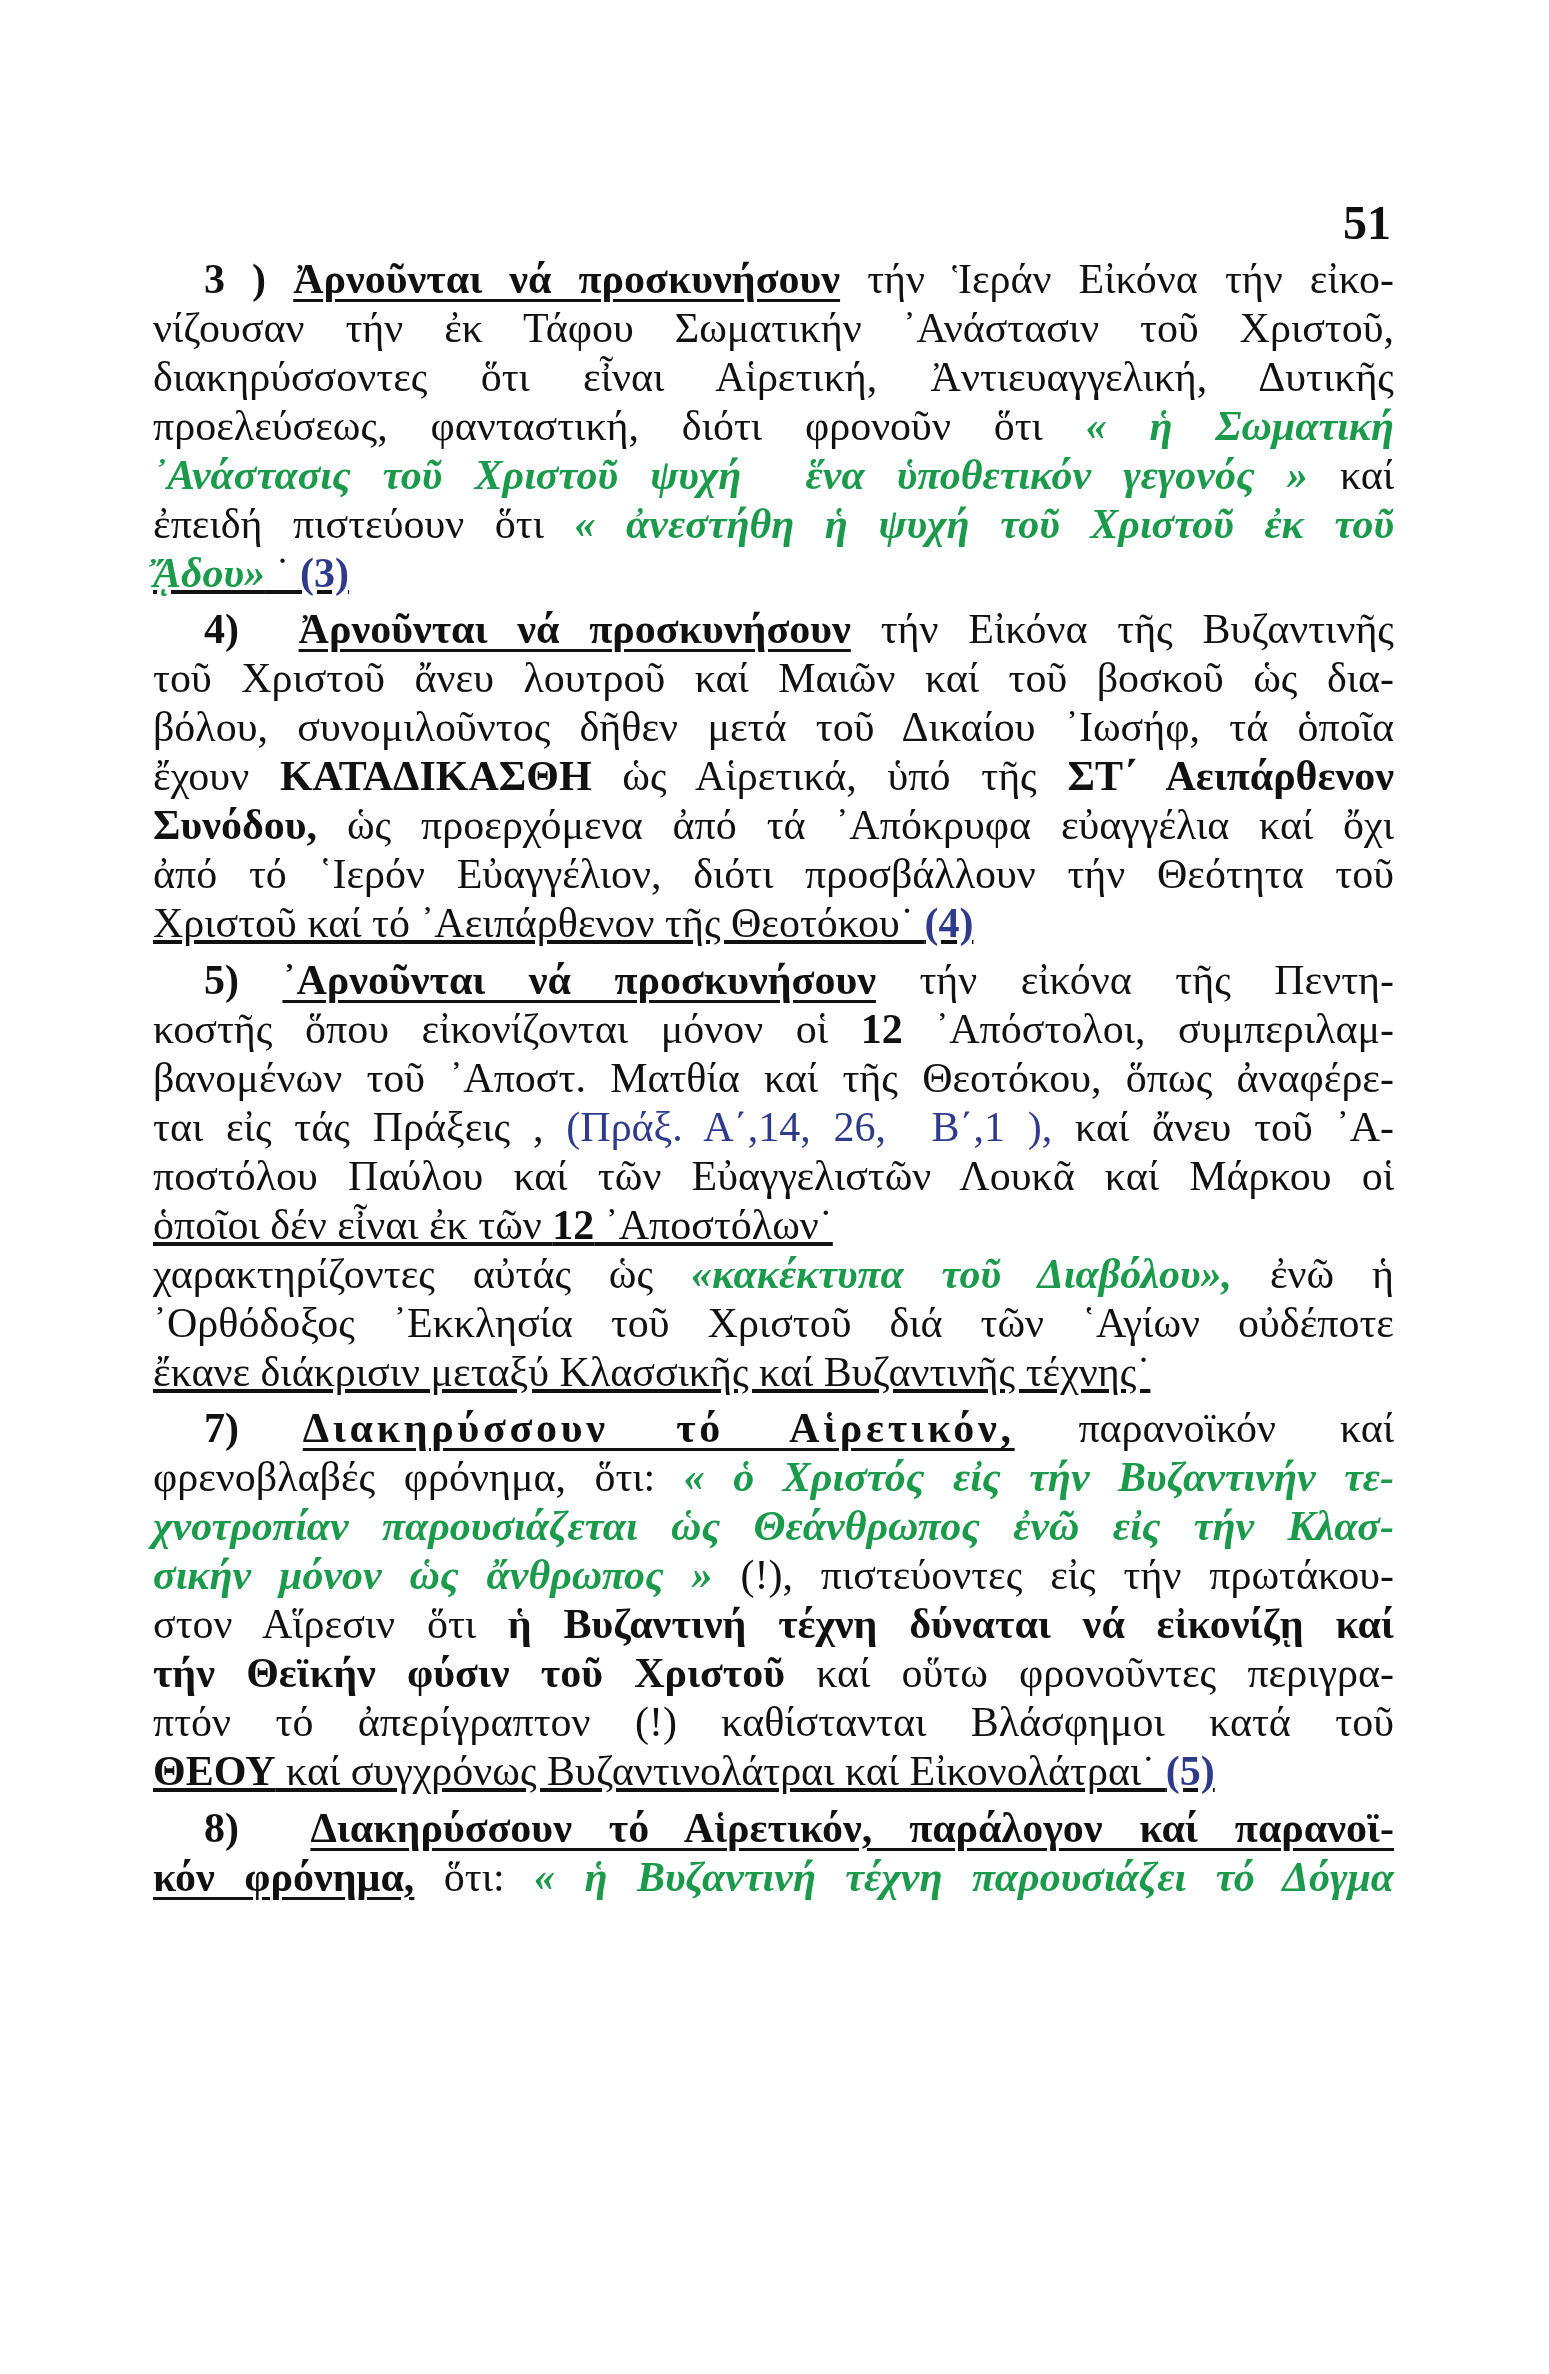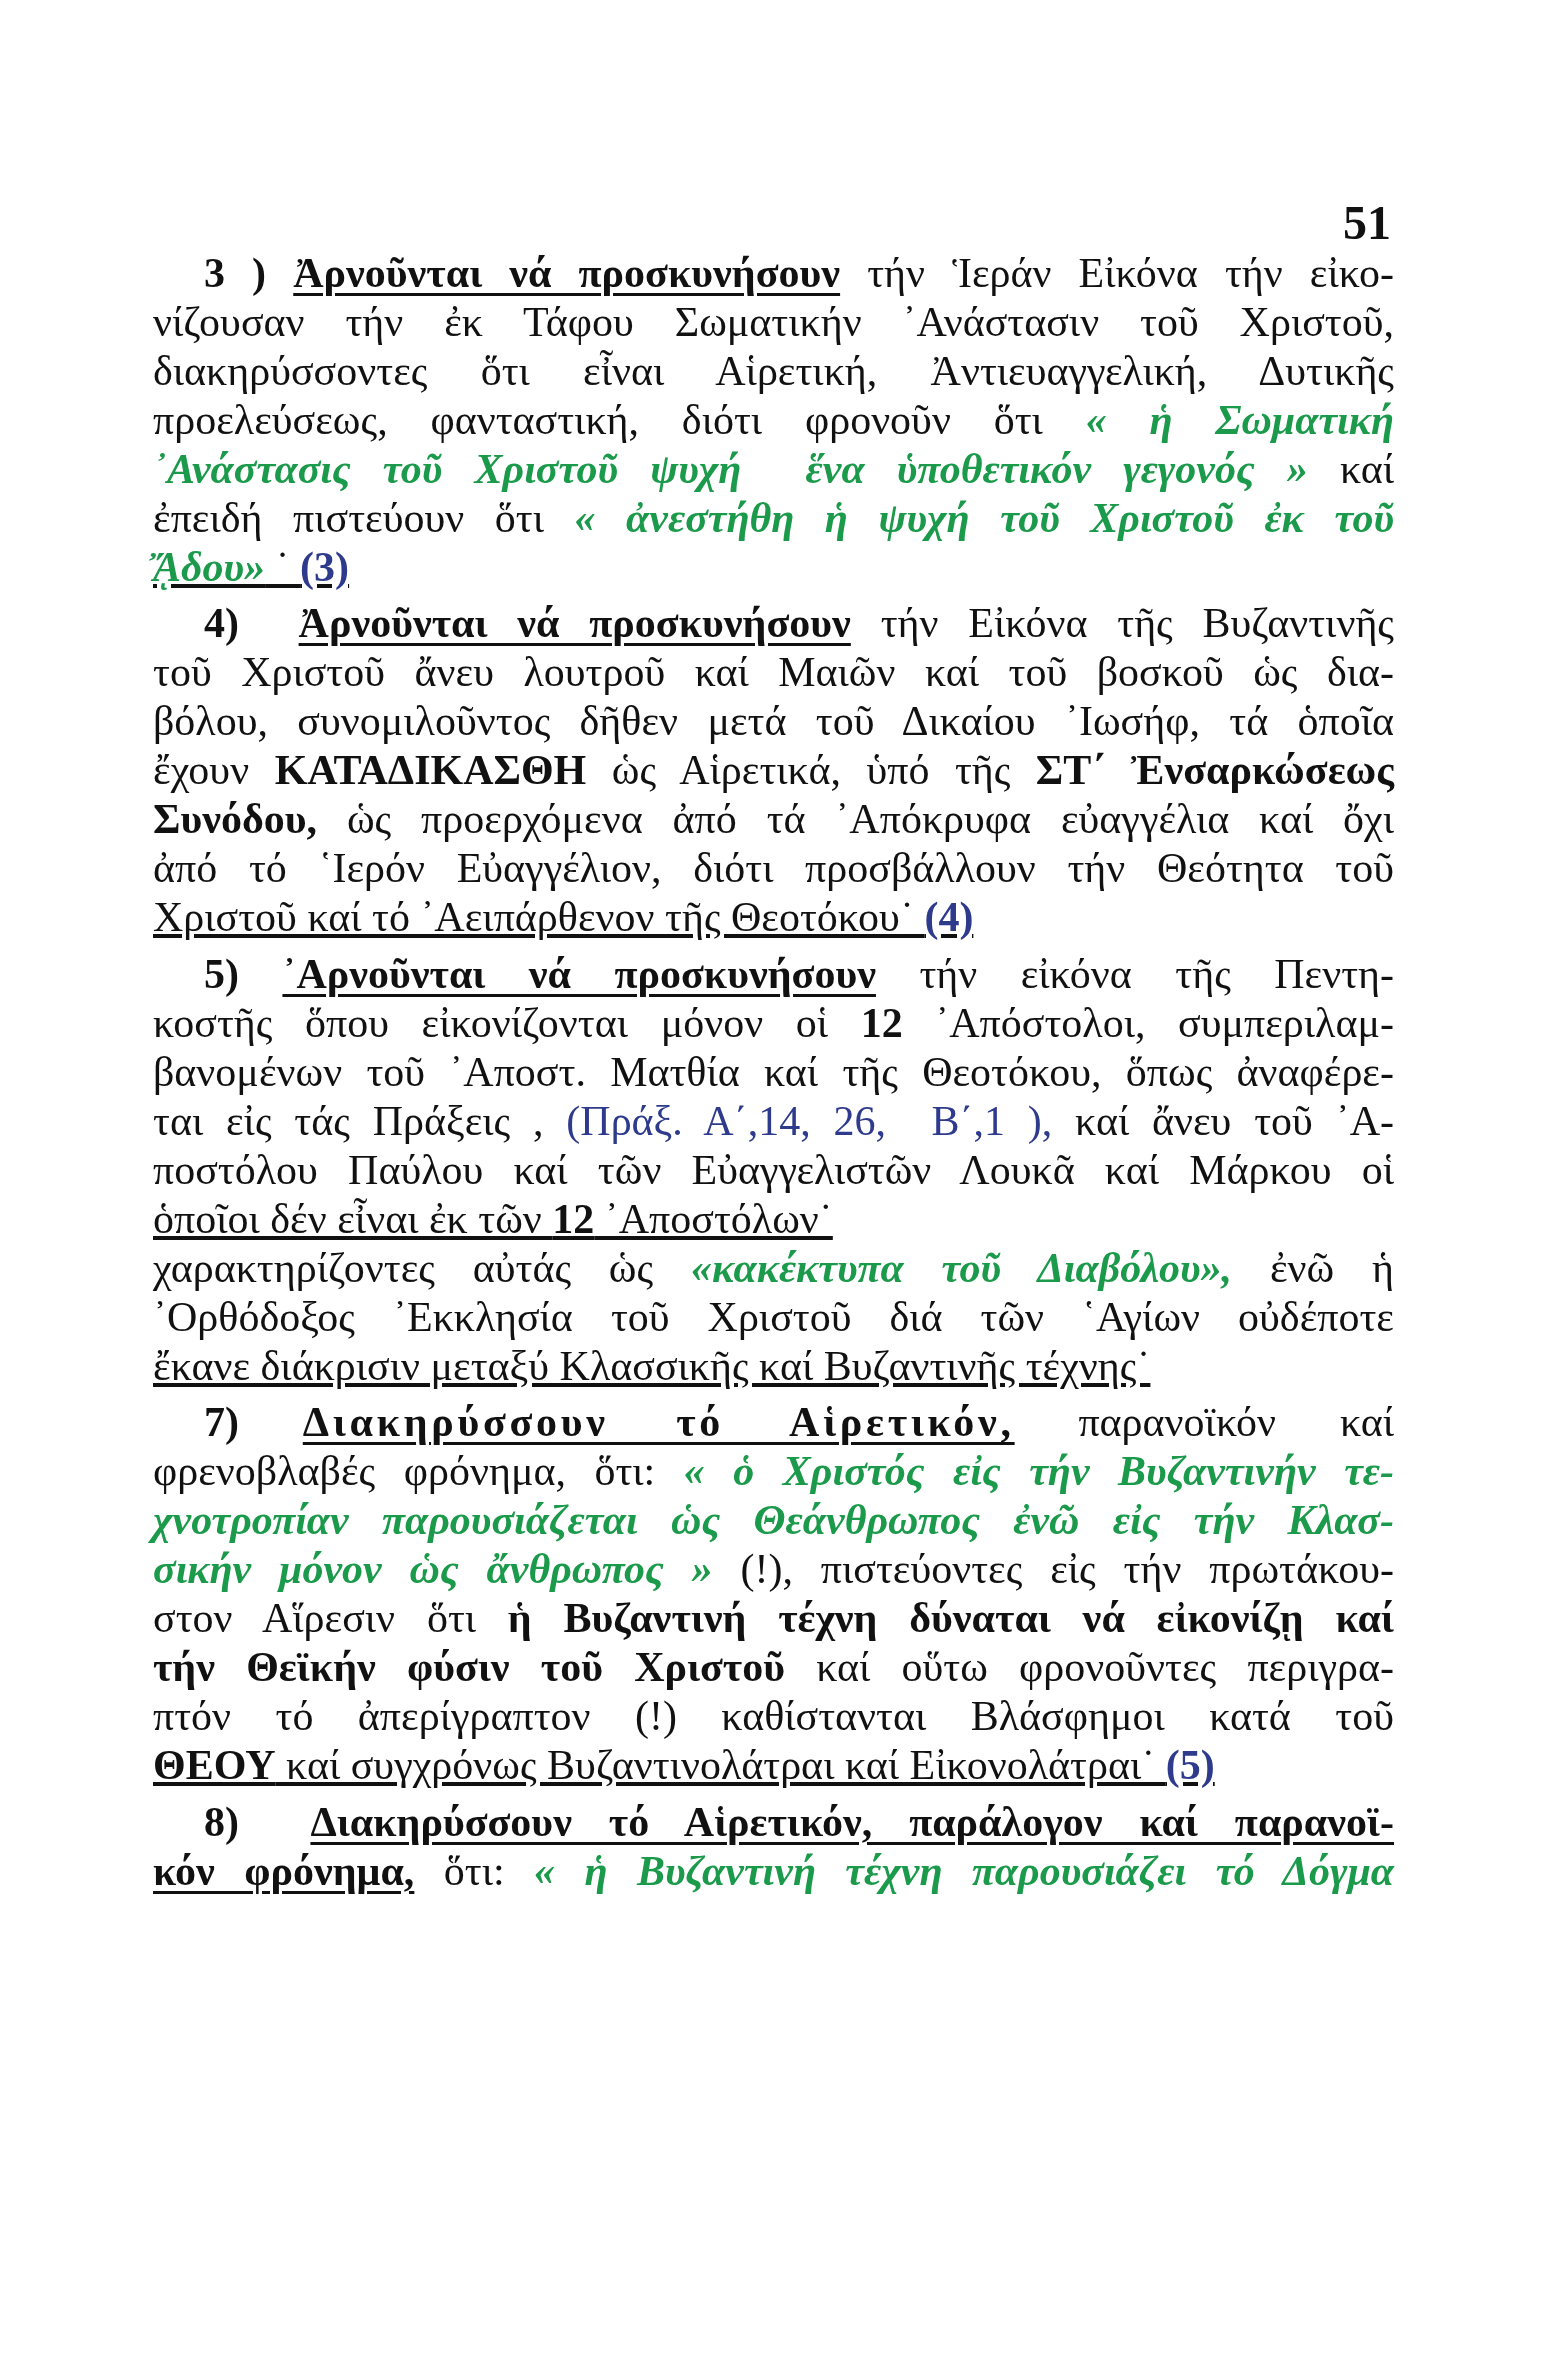--- a/index.html
+++ b/index.html
@@ -5,21 +5,21 @@
   html, body { margin: 0; padding: 0; background: #ffffff; }
   body { width: 1549px; height: 2375px; position: relative; overflow: hidden;
          font-family: "Liberation Serif", "DejaVu Serif", serif; color: #111; }
   .page-number { position: absolute; top: 195px; left: 1317px; width: 74px; text-align: right;
          font-weight: bold; font-size: 48px; line-height: 56px; }
   .body-text { position: absolute; top: 249px; left: 153px; width: 1241px; }
   .line { display: block; height: 49px; line-height: 49px; font-size: 42px;
           text-align: justify; text-align-last: justify; white-space: nowrap;
           transform-origin: left center; }
   .line.last { text-align-last: left; text-decoration: underline; }
-  .line.indent { padding-left: 51px; }
+  .line.indent { padding-left: 51px; margin-top: 6px; }
   .line.gap-before { margin-top: 7.4px; }
   .run { white-space: pre; }
   .b { font-weight: bold; }
   .u { text-decoration: underline; text-decoration-thickness: 2.8px; text-underline-offset: 5.6px; }
   .g { color: #1a9a4a; font-style: italic; font-weight: bold; }
   .bl { color: #2e3a8c; }
   .blb { color: #2e3a8c; font-weight: bold; }
   .spaced { letter-spacing: 3.7px; }
 </style>
 </head>
@@ -31,21 +31,21 @@
     <div class="line indent" style="word-spacing: 0px;"><span class="run b">3 ) </span><span class="run b u">Ἀρνοῦνται νά προσκυνήσουν</span><span class="run "> τήν Ἱεράν Εἰκόνα τήν εἰκο-</span></div>
     <div class="line " style="word-spacing: 0px;"><span class="run ">νίζουσαν τήν ἐκ Τάφου Σωματικήν ᾿Ανάστασιν τοῦ Χριστοῦ,</span></div>
     <div class="line " style="word-spacing: 0px;"><span class="run ">διακηρύσσοντες ὅτι εἶναι Αἱρετική, Ἀντιευαγγελική, Δυτικῆς</span></div>
     <div class="line " style="word-spacing: 0px;"><span class="run ">προελεύσεως, φανταστική, διότι φρονοῦν ὅτι </span><span class="run g">« ἡ Σωματική</span></div>
     <div class="line " style="word-spacing: 0px;"><span class="run g">᾿Ανάστασις τοῦ Χριστοῦ ψυχή  ἕνα ὑποθετικόν γεγονός »</span><span class="run "> καί</span></div>
     <div class="line " style="word-spacing: 0px;"><span class="run ">ἐπειδή πιστεύουν ὅτι </span><span class="run g">« ἀνεστήθη ἡ ψυχή τοῦ Χριστοῦ ἐκ τοῦ</span></div>
     <div class="line last"><span class="run g">ᾌδου»</span><span class="run "> ˙ </span><span class="run blb">(3)</span></div>
     <div class="line indent gap-before" style="word-spacing: 0px;"><span class="run b">4)  </span><span class="run b u">Ἀρνοῦνται νά προσκυνήσουν</span><span class="run "> τήν Εἰκόνα τῆς Βυζαντινῆς</span></div>
     <div class="line " style="word-spacing: 0px;"><span class="run ">τοῦ Χριστοῦ ἄνευ λουτροῦ καί Μαιῶν καί τοῦ βοσκοῦ ὡς δια-</span></div>
     <div class="line " style="word-spacing: 0px;"><span class="run ">βόλου, συνομιλοῦντος δῆθεν μετά τοῦ Δικαίου ᾿Ιωσήφ, τά ὁποῖα</span></div>
-    <div class="line " style="word-spacing: 0px;"><span class="run ">ἔχουν </span><span class="run b">ΚΑΤΑΔΙΚΑΣΘΗ</span><span class="run "> ὡς Αἱρετικά, ὑπό τῆς </span><span class="run b">ΣΤ΄ Ἐνσαρκώσεως</span></div>
+    <div class="line " style="word-spacing: 0px;"><span class="run ">ἔχουν </span><span class="run b">ΚΑΤΑΔΙΚΑΣΘΗ</span><span class="run "> ὡς Αἱρετικά, ὑπό τῆς </span><span class="run b">ΣΤ΄ Αειπάρθενον</span></div>
     <div class="line " style="word-spacing: 0px;"><span class="run b">Συνόδου,</span><span class="run "> ὡς προερχόμενα ἀπό τά ᾿Απόκρυφα εὐαγγέλια καί ὄχι</span></div>
     <div class="line " style="word-spacing: 0px;"><span class="run ">ἀπό τό ῾Ιερόν Εὐαγγέλιον, διότι προσβάλλουν τήν Θεότητα τοῦ</span></div>
     <div class="line last"><span class="run ">Χριστοῦ καί τό ᾿Αειπάρθενον τῆς Θεοτόκου˙ </span><span class="run blb">(4)</span></div>
     <div class="line indent gap-before" style="transform: scaleX(1);"><span class="run b">5) </span><span class="run b u">᾿Αρνοῦνται νά προσκυνήσουν</span><span class="run "> τήν εἰκόνα τῆς Πεντη-</span></div>
     <div class="line " style="word-spacing: 0px;"><span class="run ">κοστῆς ὅπου εἰκονίζονται μόνον οἱ </span><span class="run b">12</span><span class="run "> ᾿Απόστολοι, συμπεριλαμ-</span></div>
     <div class="line " style="word-spacing: 0px;"><span class="run ">βανομένων τοῦ ᾿Αποστ. Ματθία καί τῆς Θεοτόκου, ὅπως ἀναφέρε-</span></div>
     <div class="line " style="word-spacing: 0px;"><span class="run ">ται εἰς τάς Πράξεις , </span><span class="run bl">(Πράξ. Α΄,14, 26,  Β΄,1 ),</span><span class="run "> καί ἄνευ τοῦ ᾿Α-</span></div>
     <div class="line " style="word-spacing: 0px;"><span class="run ">ποστόλου Παύλου καί τῶν Εὐαγγελιστῶν Λουκᾶ καί Μάρκου οἱ</span></div>
     <div class="line last"><span class="run ">ὁποῖοι δέν εἶναι ἐκ τῶν </span><span class="run b">12</span><span class="run "> ᾿Αποστόλων˙</span></div>
     <div class="line " style="word-spacing: 0px;"><span class="run ">χαρακτηρίζοντες αὐτάς ὡς </span><span class="run g">«κακέκτυπα τοῦ Διαβόλου»,</span><span class="run "> ἐνῶ ἡ</span></div>

